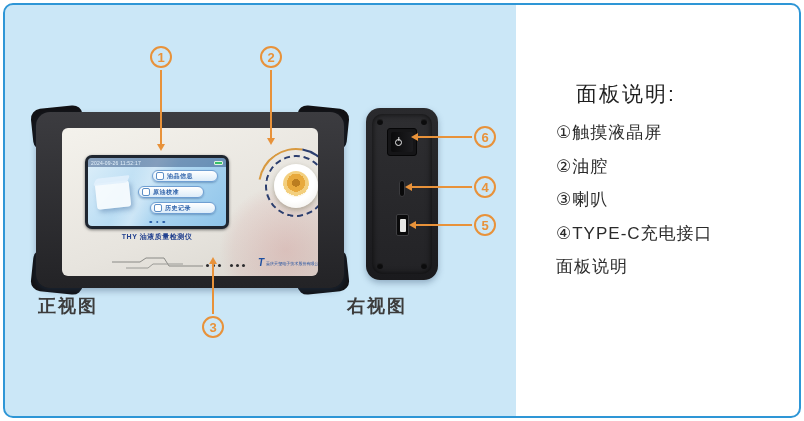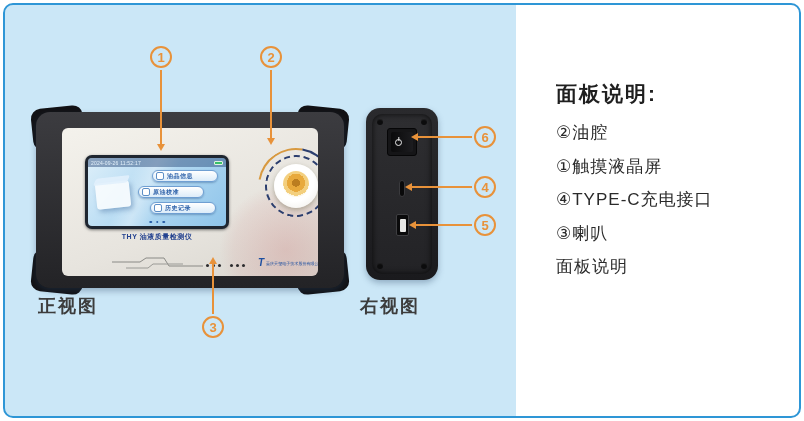--- a/index.html
+++ b/index.html
@@ -77,23 +77,23 @@
   .co { position:absolute; width:22px; height:22px; border:2px solid #e8923a; border-radius:50%; color:#e8923a; font-size:13px; font-weight:bold; display:flex; align-items:center; justify-content:center; background:transparent; z-index:20; }
   .v-arrow { position:absolute; width:2px; background:#e8923a; z-index:18; }
   .v-arrow.down:after { content:""; position:absolute; bottom:-7px; left:-3.5px; border:4.5px solid transparent; border-top:7px solid #e8923a; }
   .v-arrow.up:after { content:""; position:absolute; top:-7px; left:-3.5px; border:4.5px solid transparent; border-bottom:7px solid #e8923a; }
   .h-arrow { position:absolute; height:2px; background:#e8923a; z-index:18; }
   .h-arrow.left:after { content:""; position:absolute; left:-7px; top:-3.5px; border:4.5px solid transparent; border-right:7px solid #e8923a; }
 
   
   .view-label { position:absolute; font-size:18px; font-weight:600; color:#3c3c3c; letter-spacing:2px; z-index:10;text-align:right; }
   .label-front { left:38px; top:294px; }
-  .label-side { left:360px; top:294px; }
+  .label-side { left:347px; top:294px; }
   .legend { position:absolute; left:556px; top:80px; width:235px; z-index:10; }
-  .legend-title { font-size:21px; font-weight:bold; color:#1f1f1f; letter-spacing:2px; margin-bottom:8px; }
+  .legend-title { font-size:21px; font-weight:normal; color:#1f1f1f; letter-spacing:2px; margin-bottom:8px;margin-left:20px; }
   .legend-item { font-size:17px; color:#2a2a2a; line-height:33.5px; letter-spacing:1px; white-space:nowrap; }
 </style>
 </head>
 <body>
 
 <div class="stage">
 
   <div class="blue-pane"></div>
 
   <div class="front-device">
@@ -198,21 +198,21 @@
   <div class="h-arrow left" style="left:408px; top:186px; width:64px;"></div>
 
   <div class="co" style="left:474px; top:214px;">5</div>
   <div class="h-arrow left" style="left:412px; top:224px; width:60px;"></div>
 
   <div class="view-label label-front">正视图</div>
   <div class="view-label label-side">右视图</div>
 
   <div class="legend">
     <div class="legend-title">面板说明:</div>
+    <div class="legend-item">①触摸液晶屏</div>
     <div class="legend-item">②油腔</div>
-    <div class="legend-item">①触摸液晶屏</div>
+    <div class="legend-item">③喇叭</div>
     <div class="legend-item">④TYPE-C充电接口</div>
-    <div class="legend-item">③喇叭</div>
     <div class="legend-item">面板说明</div>
   </div>
 
   <div class="frame"></div>
 </div>
 
 </body></html>

